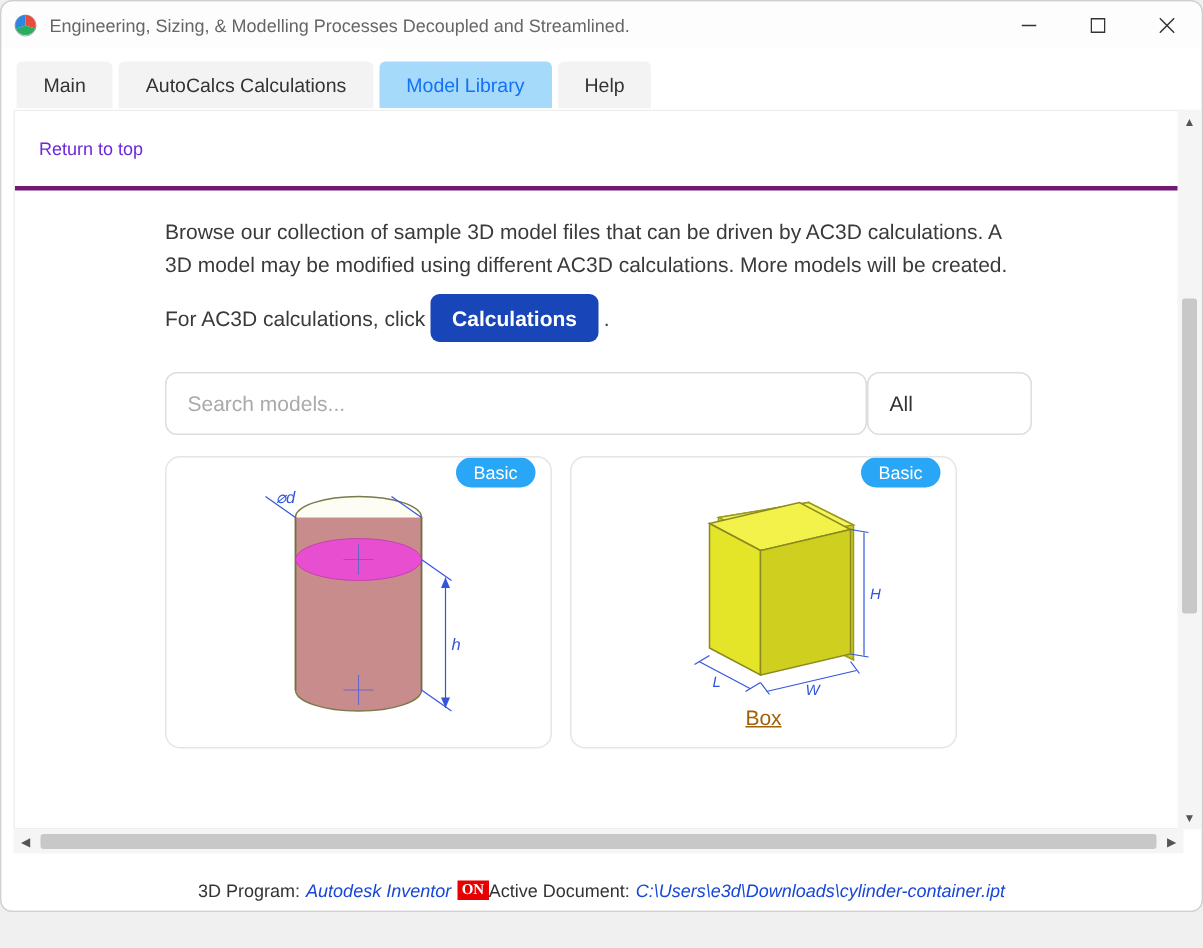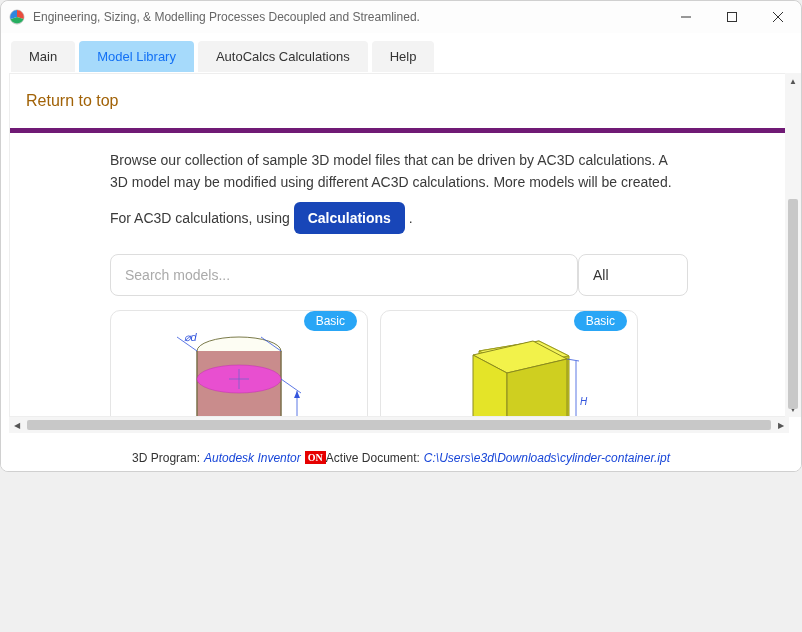--- a/index.html
+++ b/index.html
@@ -1,18 +1,18 @@
 <!DOCTYPE html>
 <html><head>
 <meta charset="utf-8">
 <style>
   * { box-sizing: border-box; }
   html, body { margin: 0; padding: 0; font-family: "Segoe UI", Arial, sans-serif; background: #f0f0f0; }
   .window {
-    width: 802px; height: 472px; background: #fff;
+    width: 802px; height: 608px; background: #fff;
     border: 1px solid #d0d0d0; border-radius: 8px;
     display: flex; flex-direction: column;
     overflow: hidden; position: relative;
   }
   .titlebar {
     height: 32px; display: flex; align-items: center;
     padding: 0 0 0 8px; background: #fdfdfd;
     color: #666; font-size: 12px;
     border-top-left-radius: 8px; border-top-right-radius: 8px;
   }
@@ -41,22 +41,22 @@
   .scroll-container {
     position: absolute; top: 0; left: 8px; right: 12px; bottom: 26px;
     background: #fff; border: 1px solid #eee;
     overflow: hidden;
   }
   .page {
     position: relative; width: 100%; height: 100%;
     overflow: hidden;
   }
   .return-row {
-    padding: 18px 16px; font-size: 16px; color: #a16207;
-    border-bottom: 5px solid #701a75;
+    padding: 18px 16px; font-size: 12px; color: #6d28d9;
+    border-bottom: 3px solid #701a75;
   }
   .description {
     padding: 16px 100px 8px 100px; font-size: 14px; color: #3a3a3a; line-height: 1.6;
   }
   .calc-row {
     padding: 0 100px 20px 100px; font-size: 14px; color: #3a3a3a;
   }
   .calc-btn {
     display: inline-block; background: #1846B8; color: #fff;
     padding: 8px 14px; border-radius: 6px; font-weight: 600; font-size: 14px;
@@ -148,36 +148,36 @@
         <svg viewBox="0 0 10 10">
             <line x1="0" y1="0" x2="10" y2="10" stroke="#333" stroke-width="1"></line>
             <line x1="10" y1="0" x2="0" y2="10" stroke="#333" stroke-width="1"></line>
           </svg>
       </div>
     </div>
   </div>
 
   <div class="tabs-row">
     <div class="tab">Main</div>
+    <div class="tab">AutoCalcs Calculations</div>
     <div class="tab active">Model Library</div>
-    <div class="tab">AutoCalcs Calculations</div>
     <div class="tab">Help</div>
   </div>
 
   <div class="client-area">
 
     <div class="scroll-container">
       <div class="page">
 
         <div class="return-row">Return to top</div>
 
         <div class="description">Browse our collection of sample 3D model files that can be driven by AC3D calculations. A 3D model may be modified using different AC3D calculations. More models will be created.</div>
 
         <div class="calc-row">
-          <span>For AC3D calculations, using </span>
+          <span>For AC3D calculations, click </span>
           <button class="calc-btn">Calculations</button>
           <span>.</span>
         </div>
 
         <div class="search-row">
           <input class="search-input" placeholder="Search models..." style="">
           <div class="filter-box">All</div>
         </div>
 
         <div class="cards-row">

